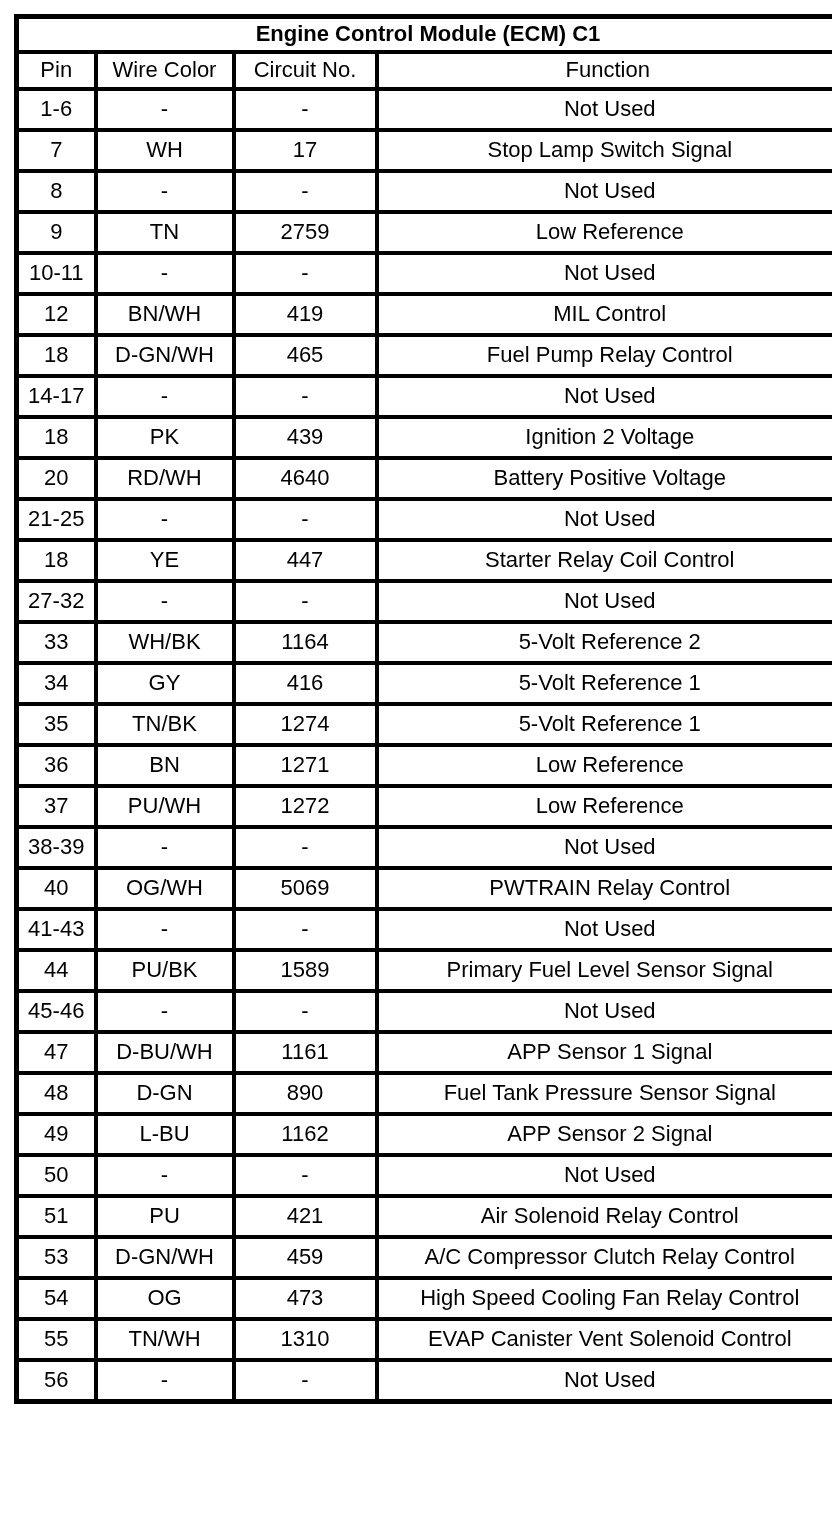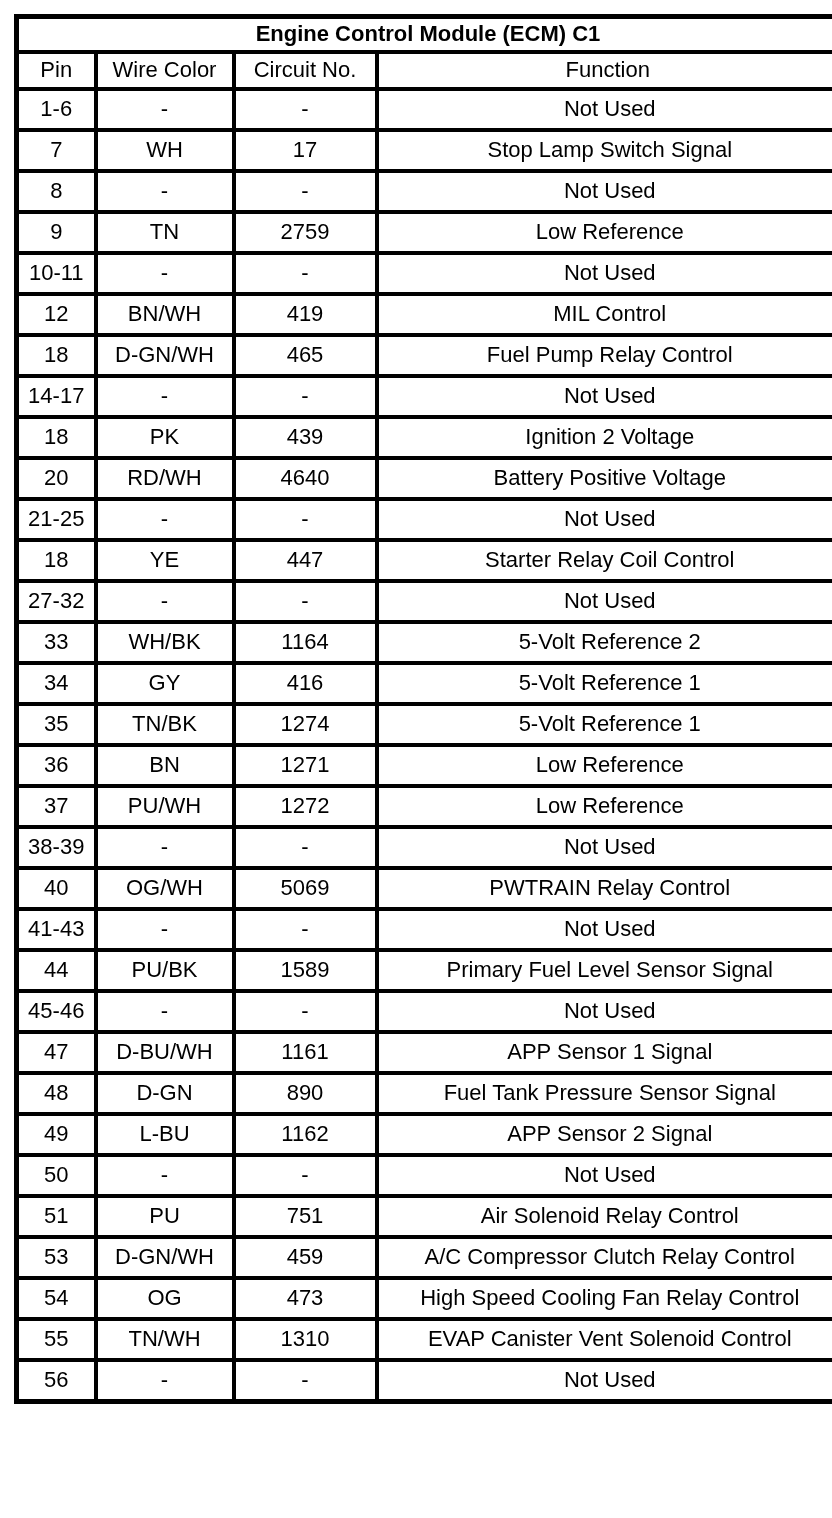--- a/index.html
+++ b/index.html
@@ -240,21 +240,21 @@
         </tr>
         <tr>
           <td>50</td>
           <td>-</td>
           <td>-</td>
           <td class="fn">Not Used</td>
         </tr>
         <tr>
           <td>51</td>
           <td>PU</td>
-          <td>751</td>
+          <td>421</td>
           <td class="fn">Air Solenoid Relay Control</td>
         </tr>
         <tr>
           <td>53</td>
           <td>D-GN/WH</td>
           <td>459</td>
           <td class="fn">A/C Compressor Clutch Relay Control</td>
         </tr>
         <tr>
           <td>54</td>

